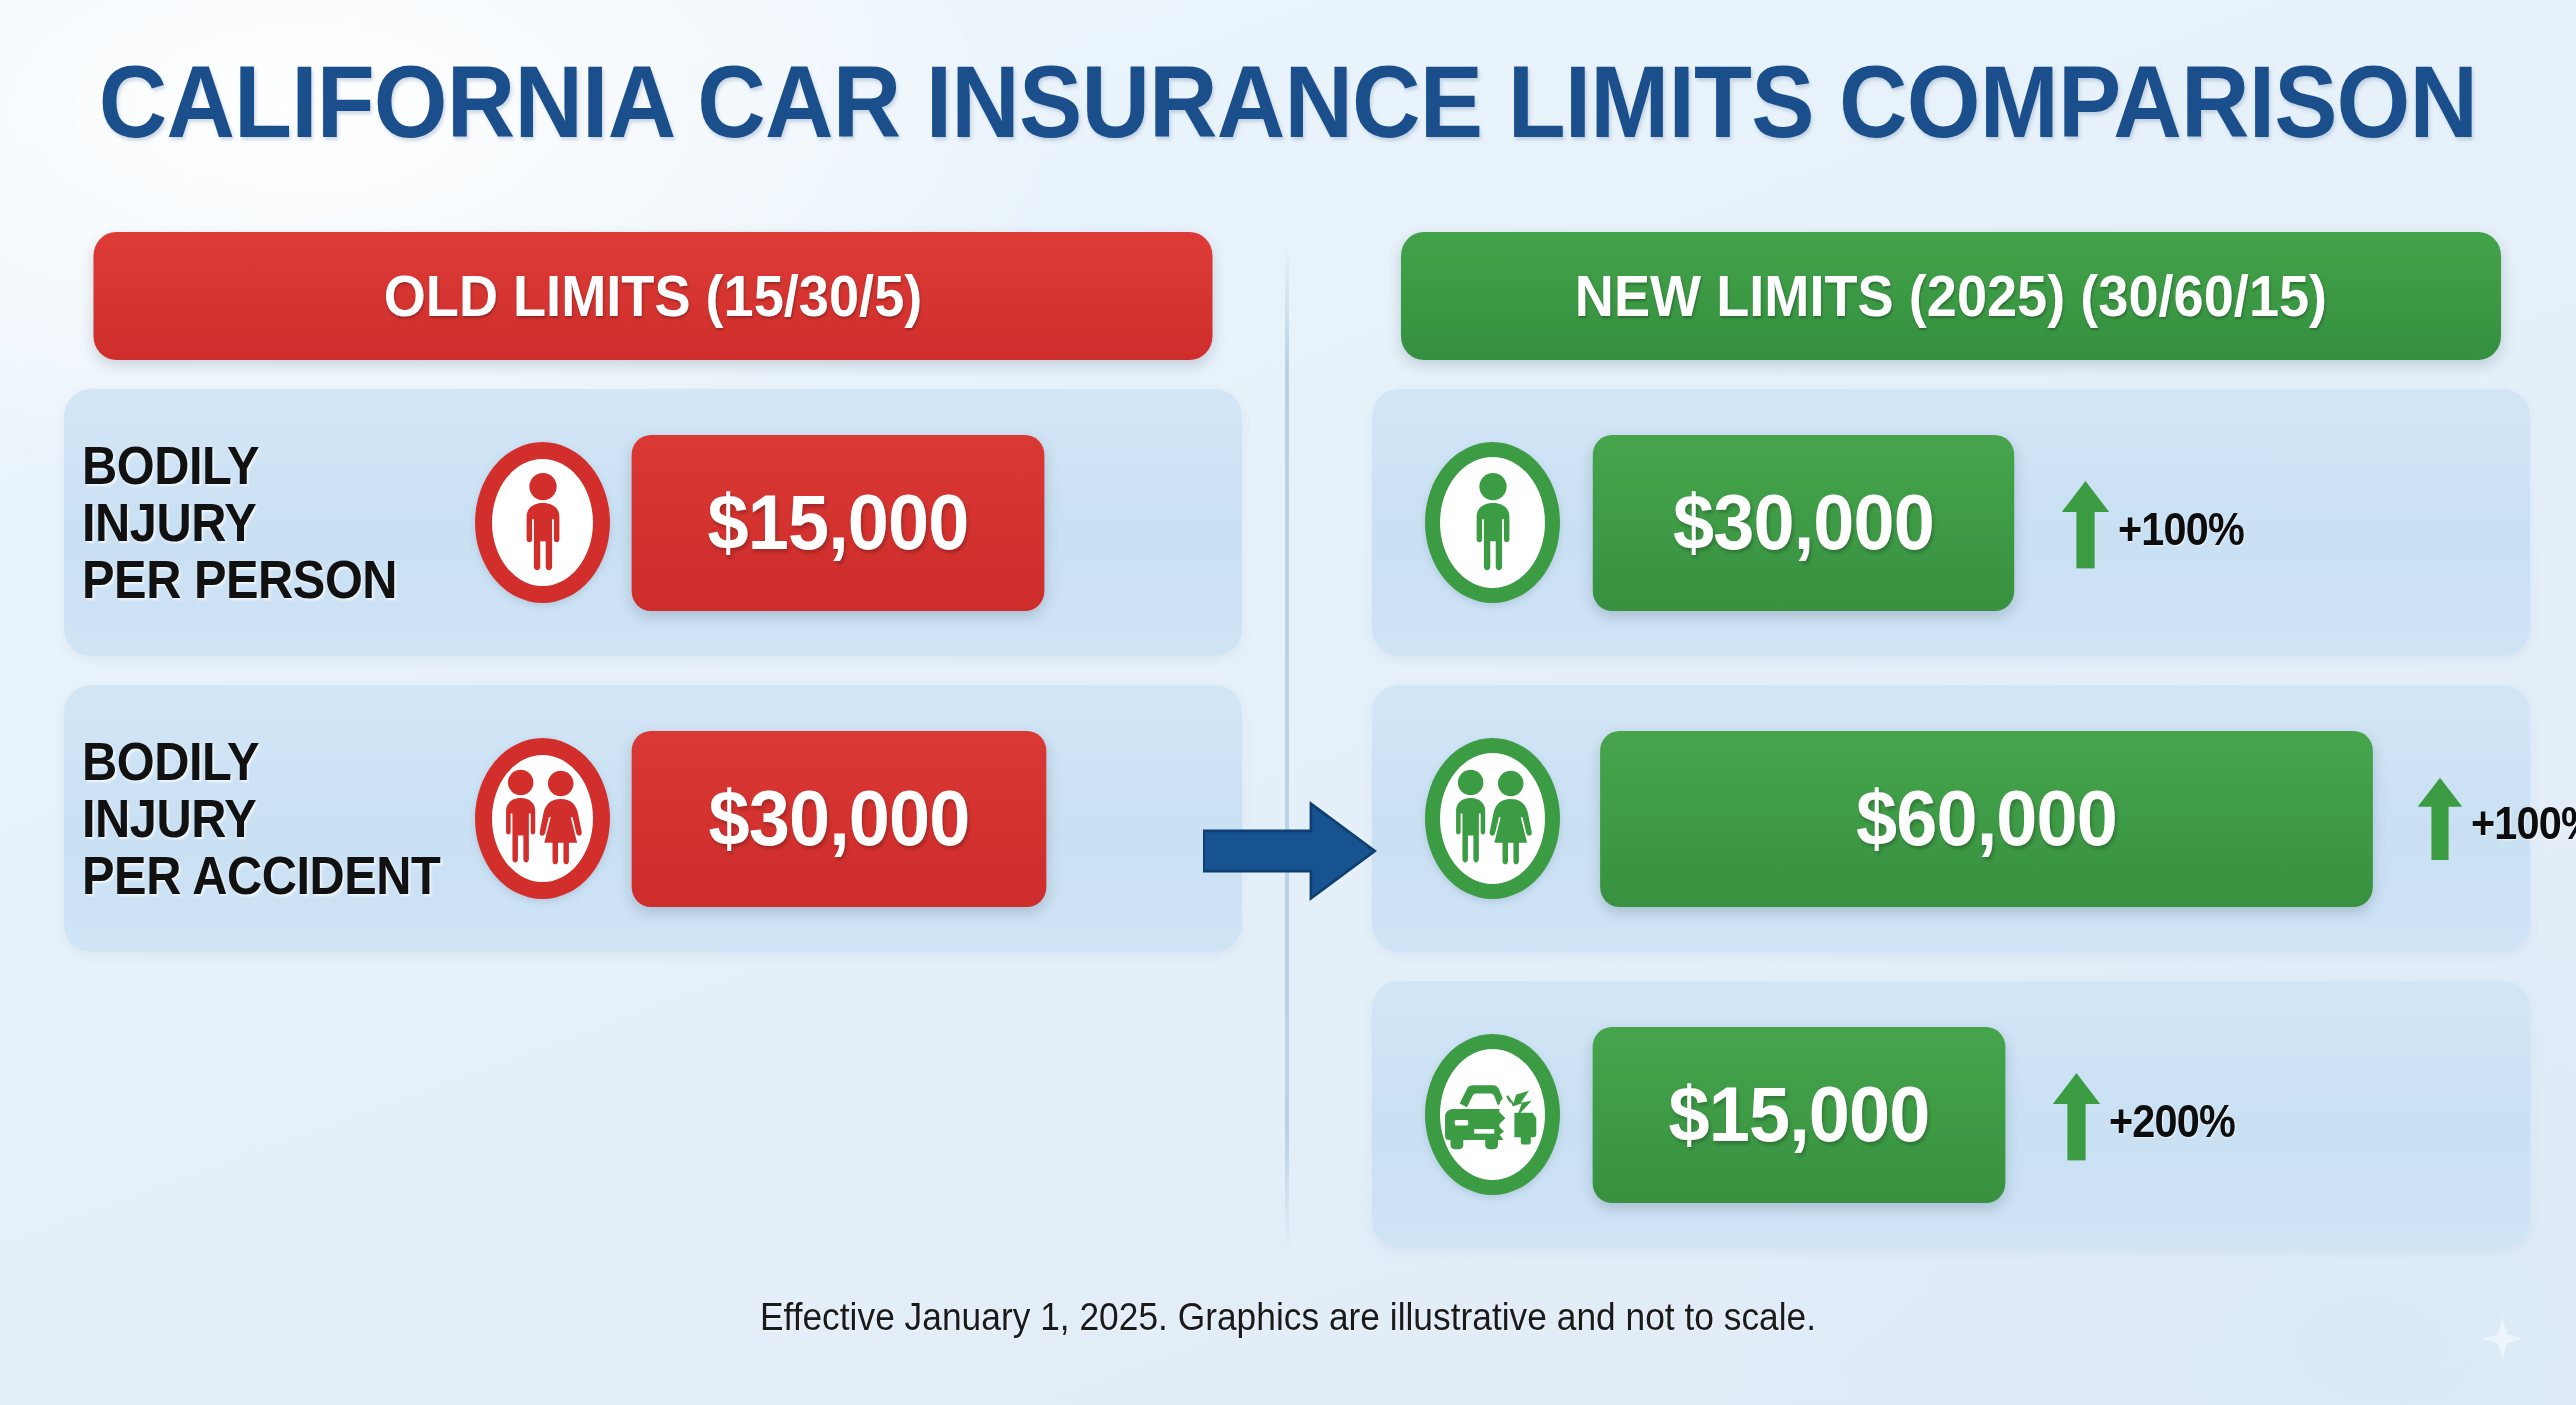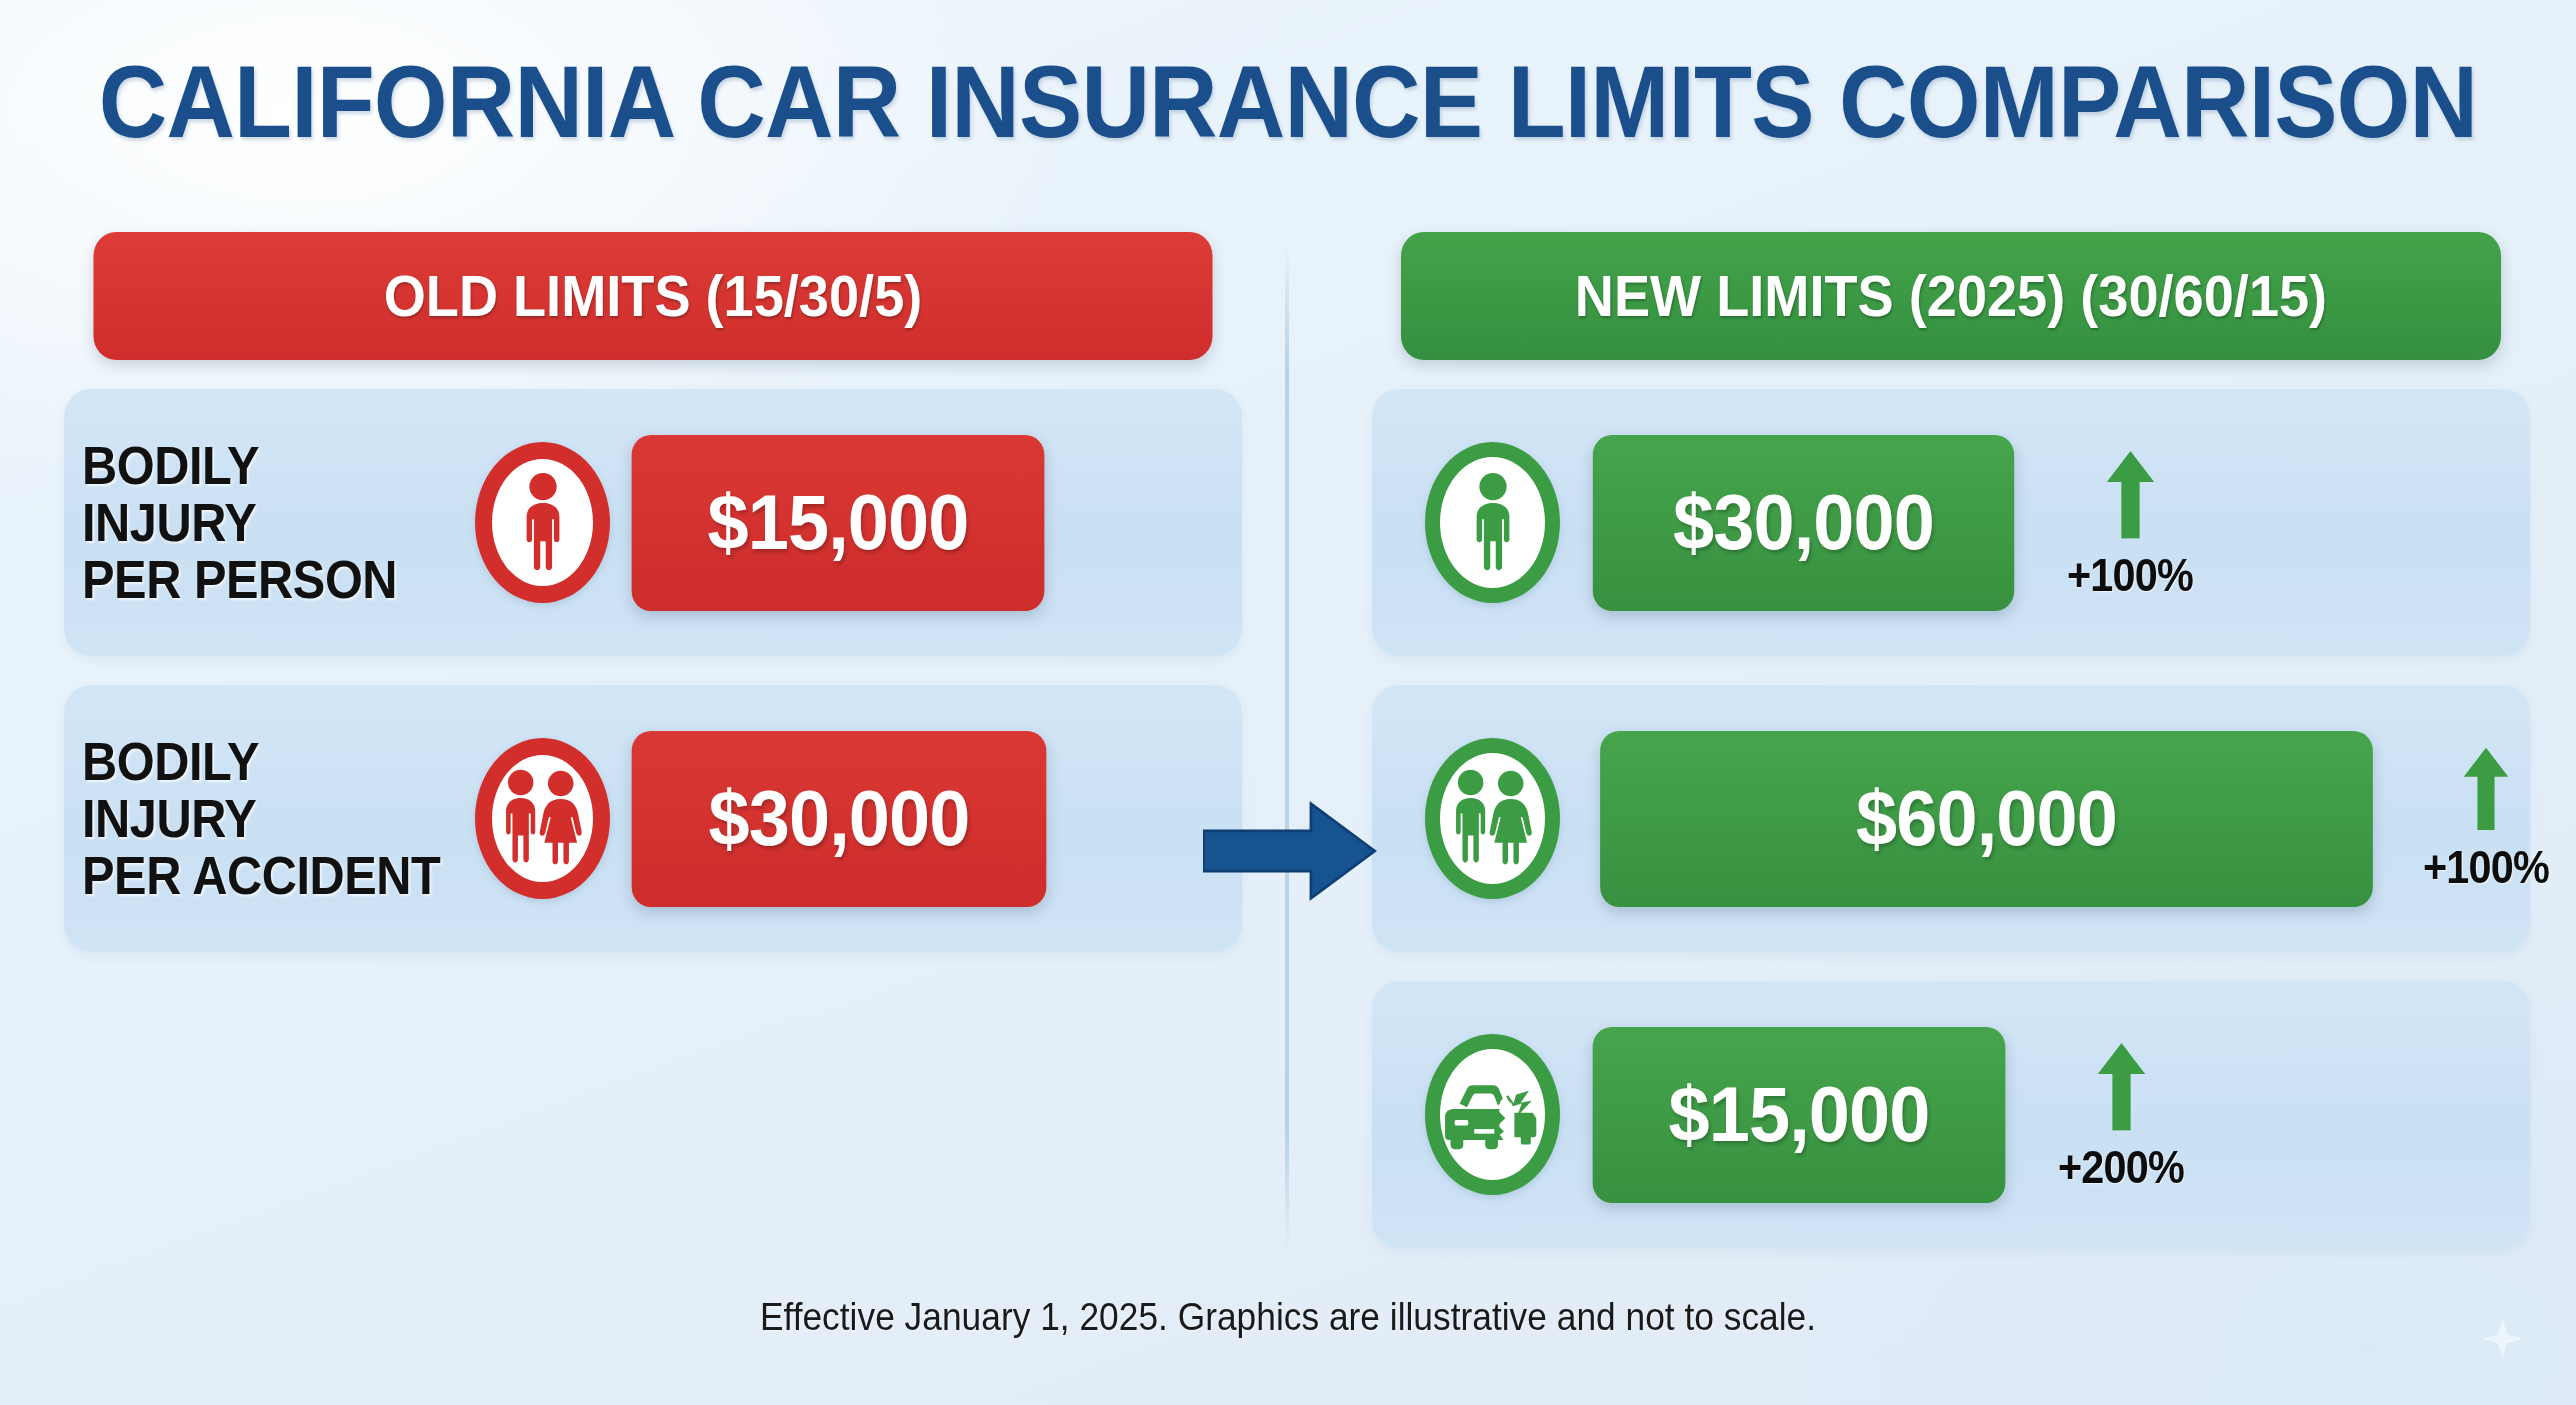--- a/index.html
+++ b/index.html
@@ -111,21 +111,21 @@
   }
   .bare-amount{
     margin-left:9.1px;font-weight:bold;font-size:84px;color:#d22f2c;
     letter-spacing:-1.8px;transform:scaleX(0.95);
     text-shadow:1.8px 2.7px 3.7px rgba(150,60,60,.25);
     white-space:nowrap;
   }
 
   
   .delta{
-    margin-left:33px;display:flex;flex-direction:column;
+    margin-left:33px;display:flex;flex-direction:row;
     align-items:center;justify-content:center;
   }
   .delta .arrow{display:block;}
   .delta .pct{
     font-weight:bold;font-size:46px;color:#0d0d0d;margin-top:5.5px;
     transform:scaleX(0.9);letter-spacing:-0.9px;
     text-shadow:0.9px 0.9px 1.8px rgba(255,255,255,.7);
   }
   .delta-r1{margin-left:37px;transform:translateY(3.7px);}
   .delta-r2{margin-left:27.4px;transform:translateY(1.8px);}

